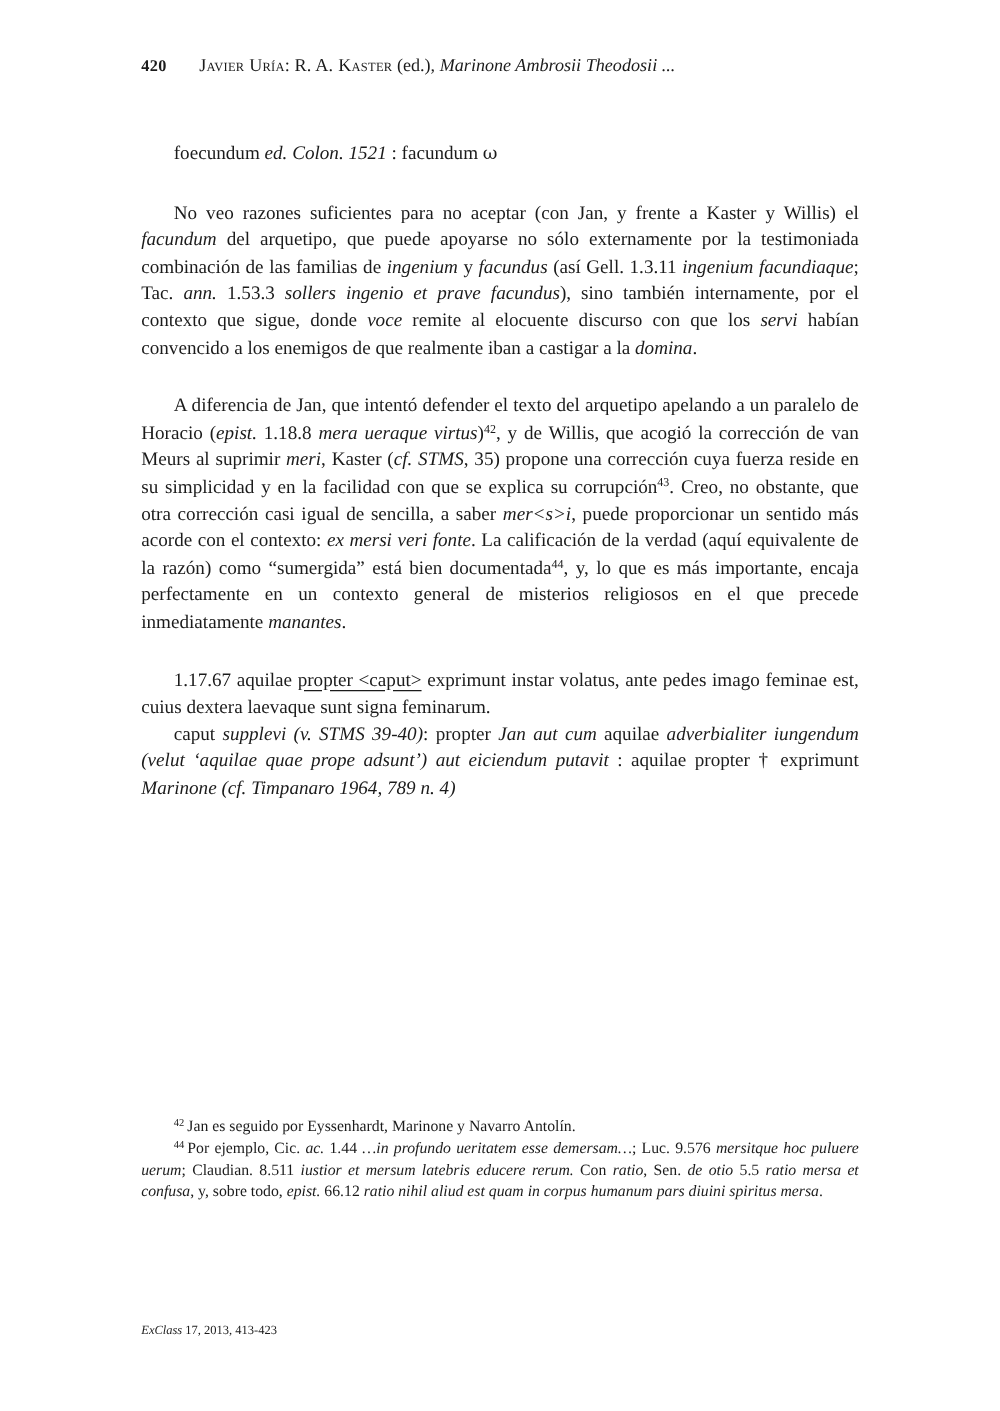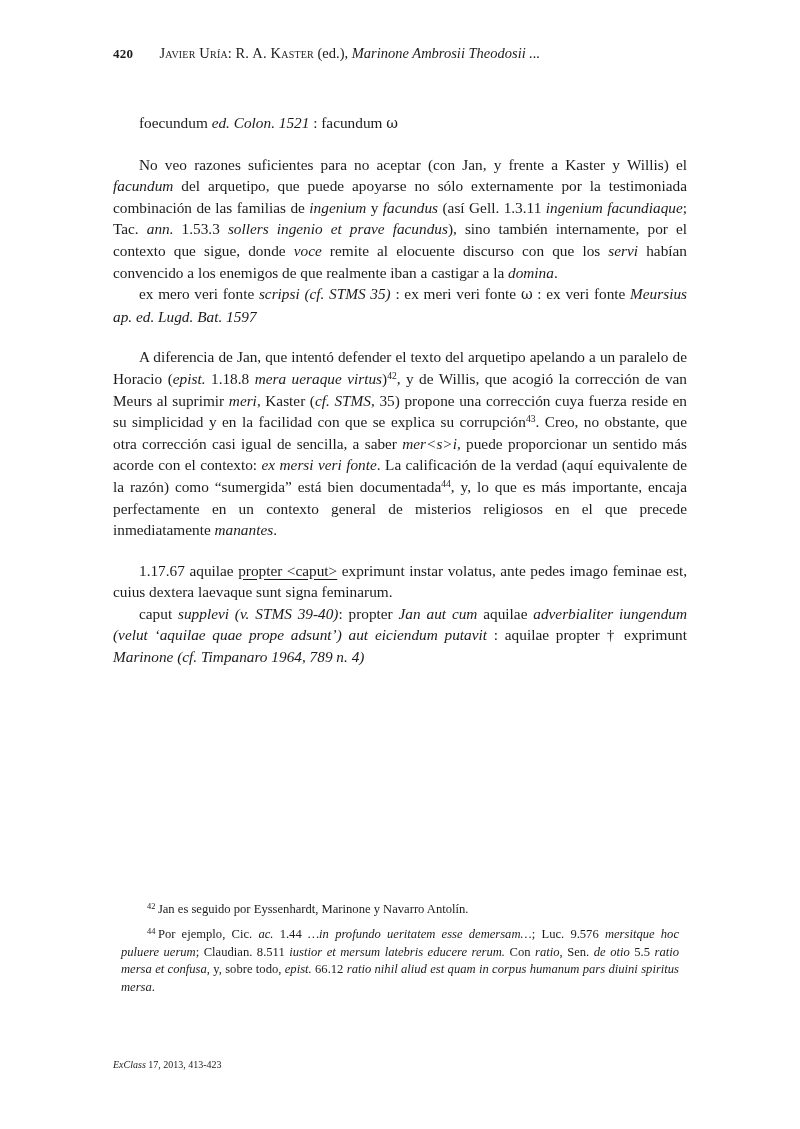--- a/index.html
+++ b/index.html
@@ -58,40 +58,40 @@
 
   p.para {
     margin: 0;
     font-size: 15.3px;
     line-height: 21.6px;
     text-align: justify;
     text-justify: inter-word;
     hyphens: none;
   }
   p.para.indent { text-indent: 26px; }
-  p.para.gap-before { margin-top: 19px; }
+  p.para.gap-before { margin-top: 25px; }
   p.para.lem { text-indent: 26px; }
   .it { font-style: italic; }
   .ul { text-decoration: underline; text-underline-offset: 2.5px; }
   sup.fn {
     font-size: 9.6px;
     vertical-align: 0.52em;
     line-height: 0;
   }
   .greek { font-family: "DejaVu Serif", serif; font-size: 14.4px; }
 
   
   .footnotes {
     position: absolute;
     left: 113px;
     top: 893px;
     width: 574px;
   }
   p.fnote {
-    margin: 8px;
+    margin: 0;
     font-size: 12.6px;
     line-height: 17.4px;
     text-align: justify;
     text-indent: 26px;
   }
   p.fnote sup {
     font-size: 8.4px;
     vertical-align: 0.5em;
     line-height: 0;
     margin-right: 2.5px;
@@ -117,21 +117,20 @@
   </div>
 
   <div class="body-block">
 
 
     <p class="para lem"><span>foecundum </span><span class="it">ed. Colon. 1521</span><span> :  facundum </span><span class="greek">ω</span></p>
 
     <p class="para indent gap-before"><span>No veo razones suficientes para no aceptar (con Jan, y frente a Kaster y Willis) el </span><span class="it">facundum</span><span> del arquetipo, que puede apoyarse no sólo externamente por la testimoniada combinación de las familias de </span><span class="it">ingenium</span><span> y </span><span class="it">facundus</span><span> (así Gell. 1.3.11 </span><span class="it">ingenium facundiaque</span><span>; Tac. </span><span class="it">ann.</span><span> 1.53.3 </span><span class="it">sollers ingenio et prave facundus</span><span>), sino también internamente, por el contexto que sigue, donde </span><span class="it">voce</span><span> remite al elocuente discurso con que los </span><span class="it">servi</span><span> habían convencido a los enemigos de que realmente iban a castigar a la </span><span class="it">domina</span><span>.</span></p>
 
 
-    <p class="para lem"><span>ex mero veri fonte </span><span class="it">scripsi (cf. STMS 35)</span><span> : ex meri veri fonte </span><span class="greek">ω</span><span> : ex veri fonte </span><span class="it">Meursius ap. ed. Lugd. Bat. 1597</span></p>
 
     <p class="para indent gap-before"><span>A diferencia de Jan, que intentó defender el texto del arquetipo apelando a un paralelo de Horacio (</span><span class="it">epist.</span><span> 1.18.8 </span><span class="it">mera ueraque virtus</span><span>)</span><sup class="fn">42</sup><span>, y de Willis, que acogió la corrección de van Meurs al suprimir </span><span class="it">meri</span><span>, Kaster (</span><span class="it">cf. STMS</span><span>, 35) propone una corrección cuya fuerza reside en su simplicidad y en la facilidad con que se explica su corrupción</span><sup class="fn">43</sup><span>. Creo, no obstante, que otra corrección casi igual de sencilla, a saber </span><span class="it">mer&lt;s&gt;i</span><span>, puede proporcionar un sentido más acorde con el contexto: </span><span class="it">ex mersi veri fonte</span><span>. La calificación de la verdad (aquí equivalente de la razón) como “sumergida” está bien documentada</span><sup class="fn">44</sup><span>, y, lo que es más importante, encaja perfectamente en un contexto general de misterios religiosos en el que precede inmediatamente </span><span class="it">manantes</span><span>.</span></p>
 
     <p class="para indent gap-before"><span>1.17.67 </span><span>aquilae </span><span class="ul">propter &lt;caput&gt;</span><span> exprimunt instar volatus, ante pedes imago feminae est, cuius dextera laevaque sunt signa feminarum.</span></p>
 
     <p class="para lem"><span>caput </span><span class="it">supplevi (v. STMS 39-40)</span><span>: propter </span><span class="it">Jan aut cum</span><span> aquilae </span><span class="it">adverbialiter iungendum (velut ‘aquilae quae prope adsunt’) aut eiciendum putavit</span><span> : aquilae propter † exprimunt </span><span class="it">Marinone (cf. Timpanaro 1964, 789 n. 4)</span></p>
 
   </div>
 
   <div class="footnotes">

